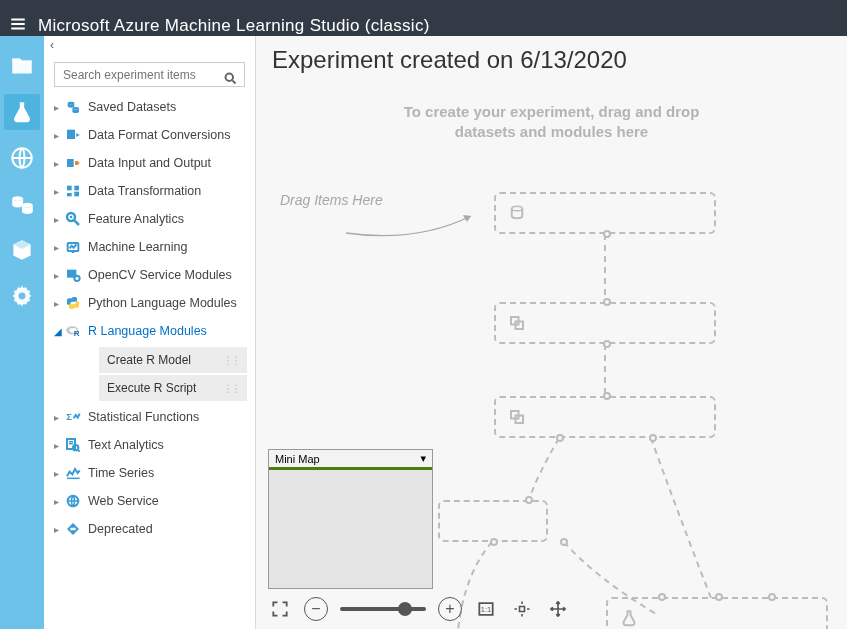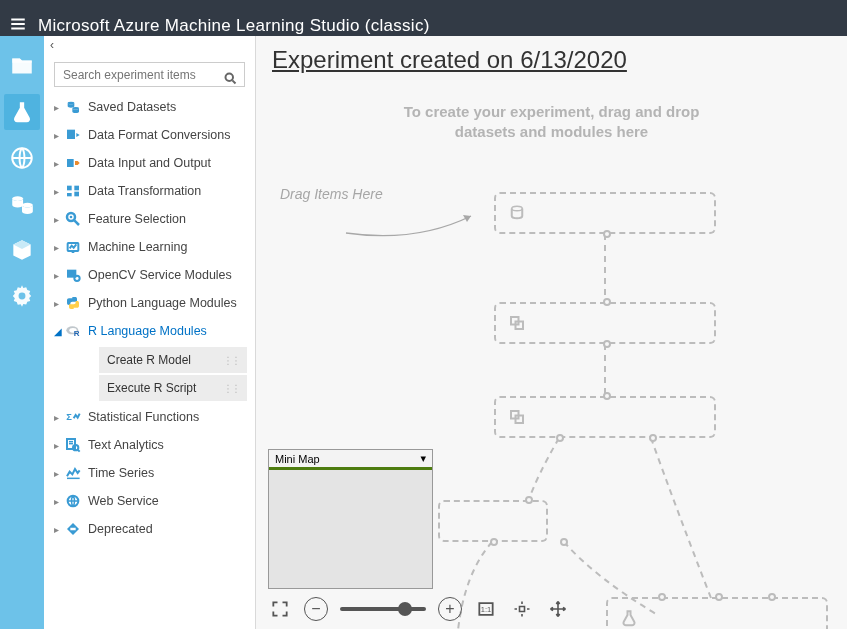--- a/index.html
+++ b/index.html
@@ -32,24 +32,24 @@
 .tree-item .cat-icon { width:18px; height:16px; margin-right:6px; display:flex; align-items:center; justify-content:center; }
 .tree-item .cat-icon svg { width:16px; height:16px; }
 .tree-item.expanded { color:#0072c6; }
 .tree-item.expanded .caret { color:#0072c6; }
 .tree-sub { padding-left:32px;margin-left:23px; }
 .tree-sub .mod { background:#ececec; margin:2px 8px 2px 0; padding:6px 8px; font-size:12px; color:#333; display:flex; justify-content:space-between; align-items:center; cursor:grab; }
 .tree-sub .mod .grip { color:#bbb; font-size:10px; letter-spacing:-2px; }
 
 
 .canvas-area { flex:1; display:flex; flex-direction:column; background:#f7f7f7; position:relative; }
-.canvas-title { font-size:24px; font-weight:300; color:#333; padding:10px 16px 4px;text-decoration:underline; }
+.canvas-title { font-size:24px; font-weight:300; color:#333; padding:10px 16px 4px; }
 .canvas { flex:1; position:relative; overflow:hidden; padding:10px 20px 0 20px; }
 .hint { text-align:center; color:#b4b4b4; font-weight:600; font-size:15px; margin:14px 0 24px; line-height:1.35; }
-.drag-hint { position:absolute; top:108px; left:24px; color:#a6a6a6; font-style:italic; font-size:14px; }
+.drag-hint { position:absolute; top:114px; left:24px; color:#a6a6a6; font-style:italic; font-size:14px; }
 .drag-arrow { position:absolute; top:130px; left:80px; }
 
 .node { position:absolute; border:2px dashed #bcbcbc; border-radius:6px; width:222px; height:42px; display:flex; align-items:center; padding-left:12px; }
 .node svg { width:18px; height:18px; }
 .port { position:absolute; width:8px; height:8px; border:2px solid #bcbcbc; background:#f7f7f7; border-radius:50%; }
 
 
 .minimap { position:absolute; bottom:40px; left:12px; width:165px; border:1px solid #999; background:#e4e4e4; }
 .minimap-header { background:#f3f3f3; border-bottom:3px solid #4d7c0f; font-size:11px; padding:2px 6px; display:flex; justify-content:space-between; align-items:center; }
 .minimap-body { height:118px; }
@@ -177,21 +177,21 @@
         </div>
         <div class="tree-item">
           <span class="caret">▸</span>
           <span class="cat-icon">
             <svg viewBox="0 0 24 24">
               <circle cx="9" cy="9" r="6" fill="none" stroke="#3a9bd4" stroke-width="2.5"></circle>
               <circle cx="9" cy="9" r="2" fill="#3a9bd4"></circle>
               <line x1="14" y1="14" x2="21" y2="21" stroke="#3a9bd4" stroke-width="2.5"></line>
             </svg>
           </span>
-          <span>Feature Selection</span>
+          <span>Feature Analytics</span>
         </div>
         <div class="tree-item">
           <span class="caret">▸</span>
           <span class="cat-icon">
             <svg viewBox="0 0 24 24">
               <rect x="4" y="6" width="16" height="12" rx="1" fill="none" stroke="#3a9bd4" stroke-width="2"></rect>
               <path d="M7 14l3-4 3 3 4-5" fill="none" stroke="#3a9bd4" stroke-width="2"></path>
               <rect x="10" y="18" width="4" height="3" fill="#3a9bd4"></rect>
             </svg>
           </span>

